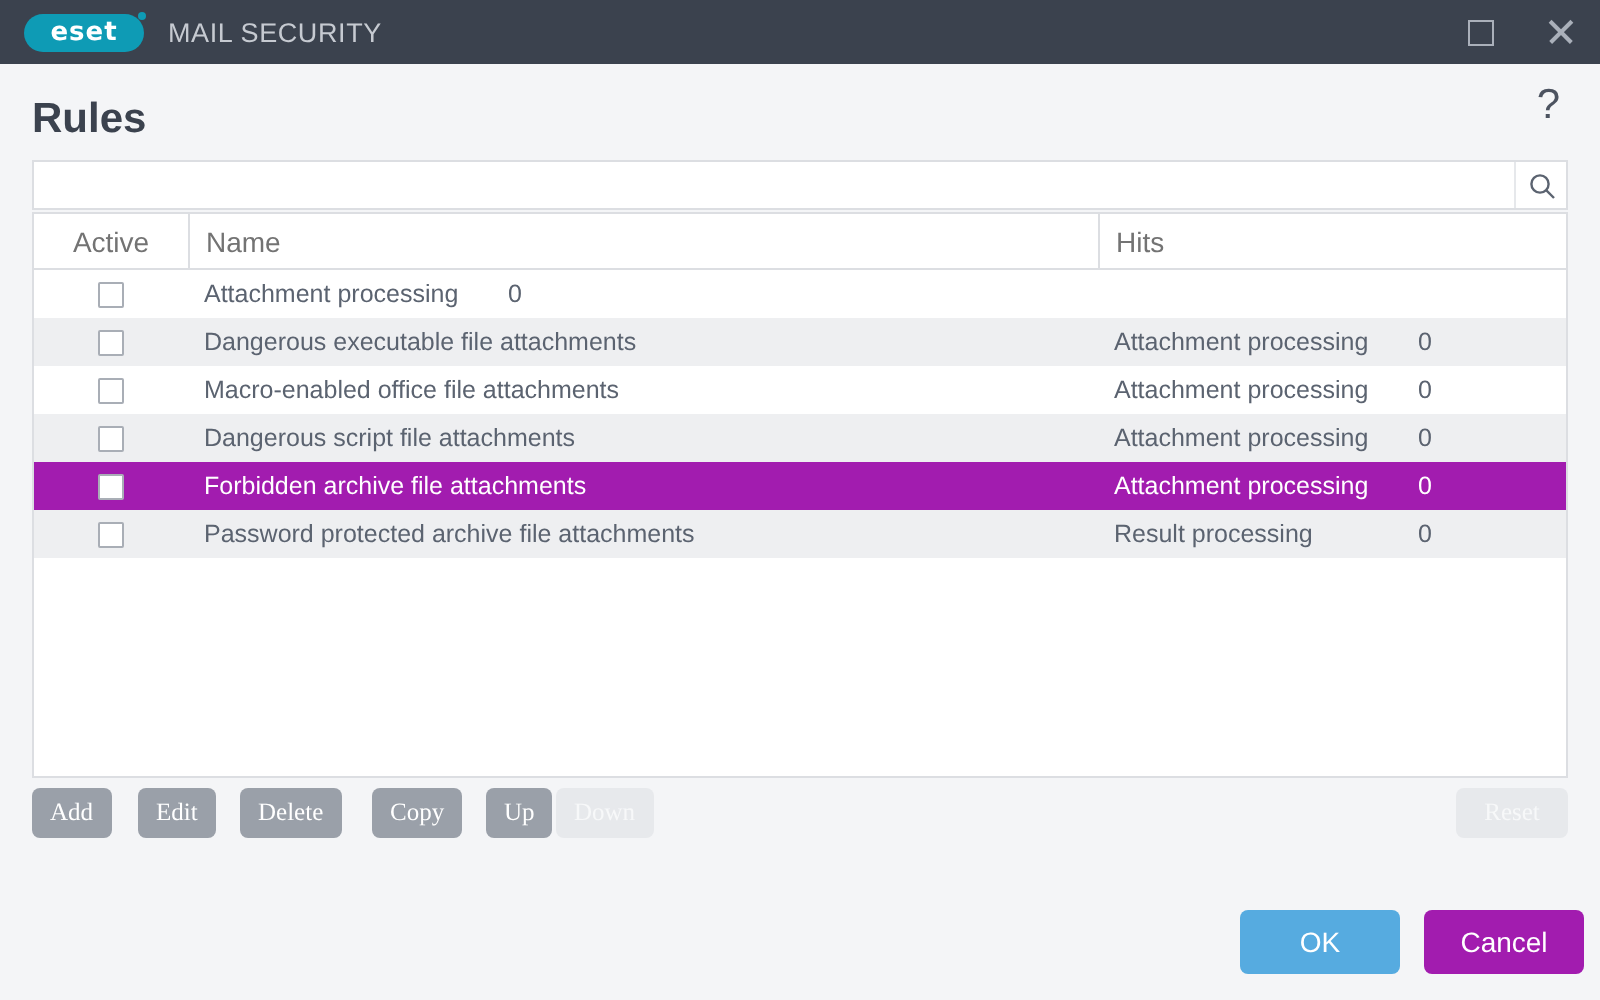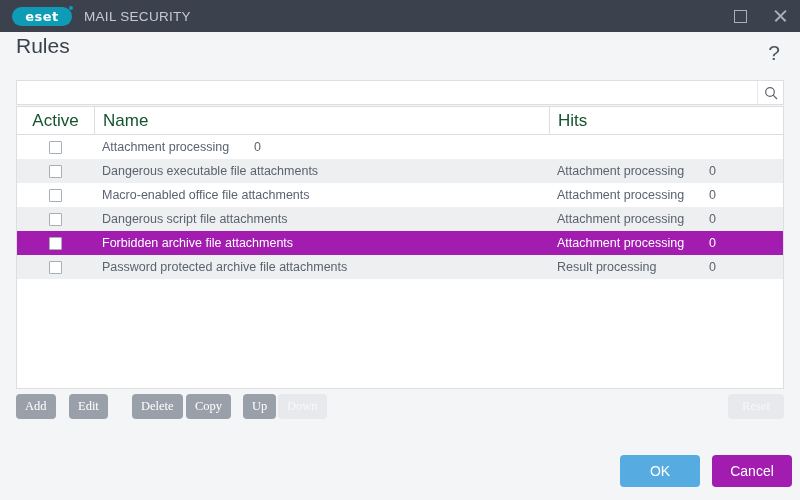--- a/index.html
+++ b/index.html
@@ -105,24 +105,24 @@
   .header {
     position: absolute;
     left: 0; top: 32px;
     width: 800px;
     height: 44px;
     background: #f4f5f7;
   }
   .page-title {
     position: absolute;
     left: 16px;
-    top: 2px;
+    top: 16px;
     font-size: 21px;
     color: #3b424e;
-    font-weight: normal;
+    font-weight: bold;
   }
   .help-icon {
     position: absolute;
     right: 20px;
     top: 9px;
     font-size: 21px;
     color: #4c5360;
   }
 
   
@@ -174,22 +174,22 @@
   .thead {
     display: flex;
     height: 28px;
     border-bottom: 1px solid #dcdee2;
     background: #ffffff;
     box-sizing: border-box;
   }
   .th {
     display: flex;
     align-items: center;
-    font-size: 17px;
-    color: #14532d;
+    font-size: 14px;
+    color: #737373;
     box-sizing: border-box;
     padding-left: 8px;
     height: 100%;
   }
   .th.sep { border-left: 1px solid #dcdee2; }
 
   .col-active { width: 77px; justify-content: center; padding-left: 0; }
   .col-name   { width: 455px; }
   .col-level  { width: 152px; }
   .col-hits   { width: 82px; }
@@ -362,21 +362,21 @@
         <div class="td col-name">Password protected archive file attachments</div>
         <div class="td col-level">Result processing</div>
         <div class="td col-hits">0</div>
       </div>
     </div>
 </div>
 
 <div class="actions-bar">
   <button class="btn-sm" style="left:0px;">Add</button>
   <button class="btn-sm" style="left:53px;">Edit</button>
-  <button class="btn-sm" style="left:104px;margin-left:12px;">Delete</button>
+  <button class="btn-sm" style="left:104px;">Delete</button>
   <button class="btn-sm" style="left:170px;">Copy</button>
   <button class="btn-sm" style="left:227px;">Up</button>
   <button class="btn-sm disabled" style="left:262px;">Down</button>
   <button class="btn-sm disabled" style="left:712px; width:56px;">Reset</button>
 </div>
 
 <button class="btn-lg btn-ok">OK</button>
 <button class="btn-lg btn-cancel">Cancel</button>
 
 </body></html>

